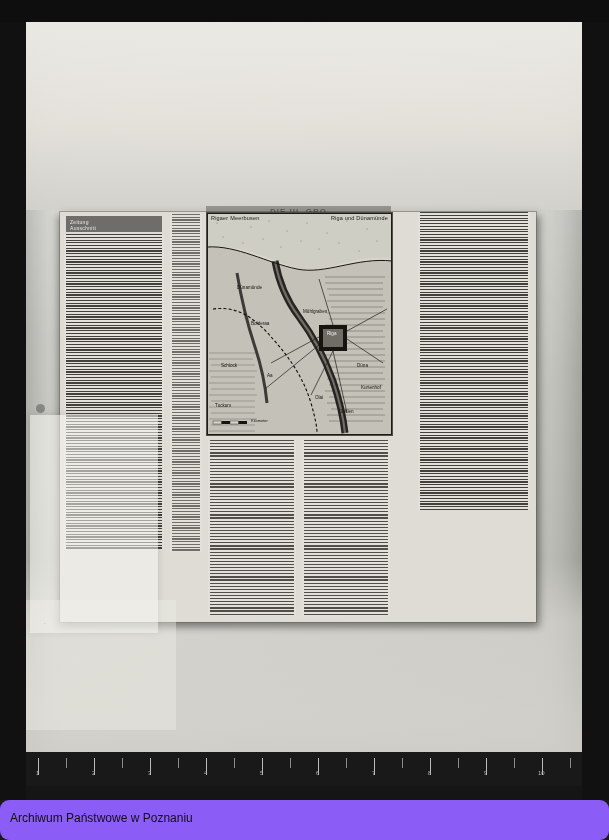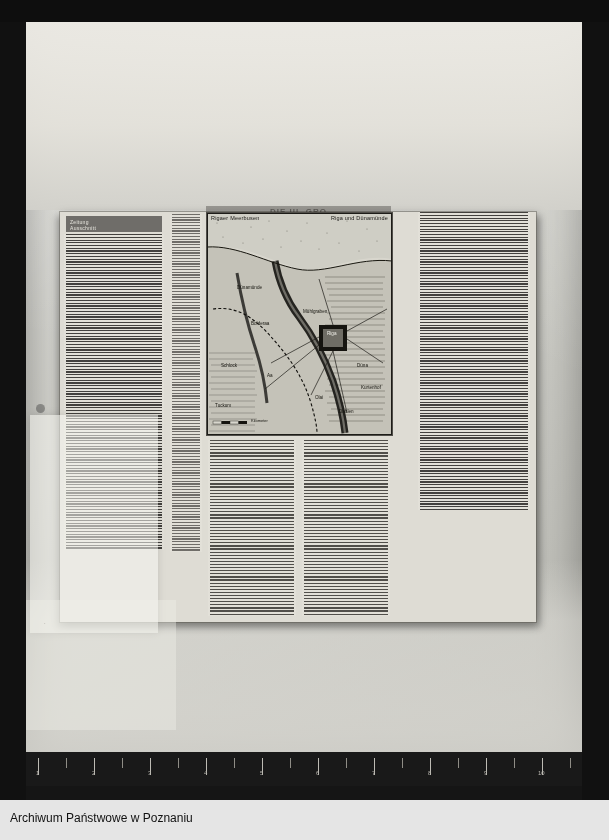--- a/index.html
+++ b/index.html
@@ -86,21 +86,21 @@
   .tick{position:absolute;top:6px;width:1px;height:10px;background:#8f8d86;}
   .tick.big{height:17px;background:#bdbbb4;}
   .ruler-num{position:absolute;top:18px;font-size:6px;color:#b5b3ac;}
 
   
   .side-left{position:absolute;left:0;top:0;width:26px;height:800px;background:#111;}
   .side-right{position:absolute;right:0;top:0;width:27px;height:800px;background:#111;}
   .top-strip{position:absolute;left:0;top:0;width:609px;height:22px;background:#0e0e0e;}
 
   
-  .footer{position:absolute;left:0;top:800px;width:609px;height:40px;background:#e5e5e5;}
+  .footer{position:absolute;left:0;top:800px;width:609px;height:40px;background:#8b5cf6;border-radius:9px;}
   .footer-text{position:absolute;left:10px;top:11px;font-size:12px;color:#111;}
 
   
   .mark{position:absolute;font-size:5px;color:#3a3832;opacity:.75;}
   .hole{position:absolute;width:9px;height:9px;border-radius:50%;
     background:rgba(30,30,28,.35);}
   .scratch{position:absolute;background:rgba(255,255,255,.35);}
 </style>
 </head>
 <body>

